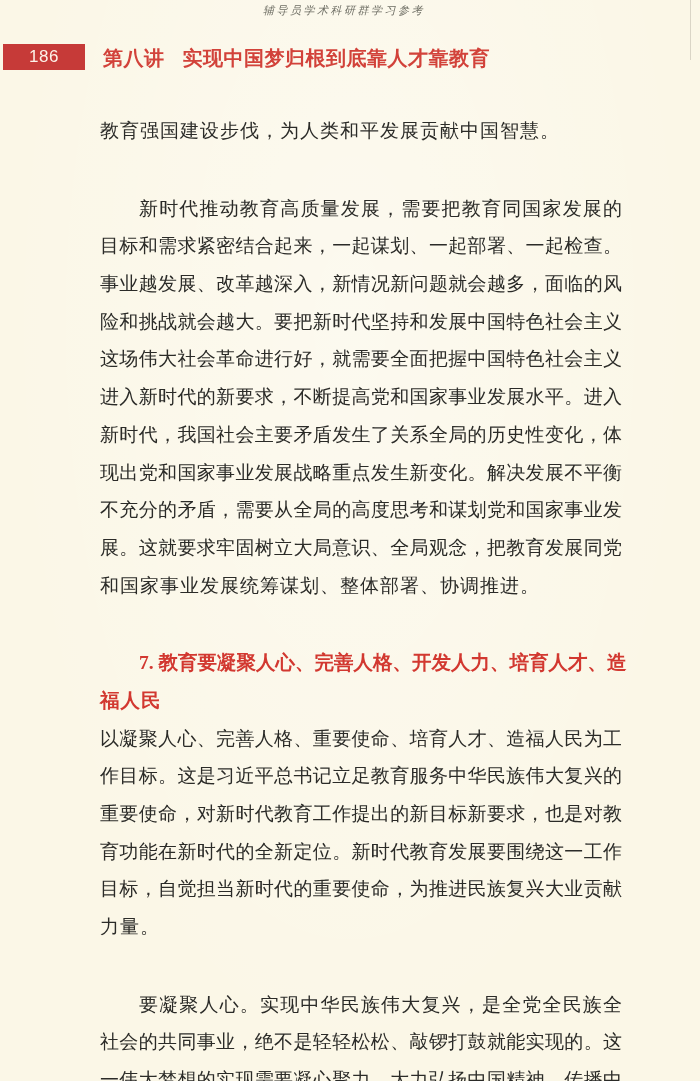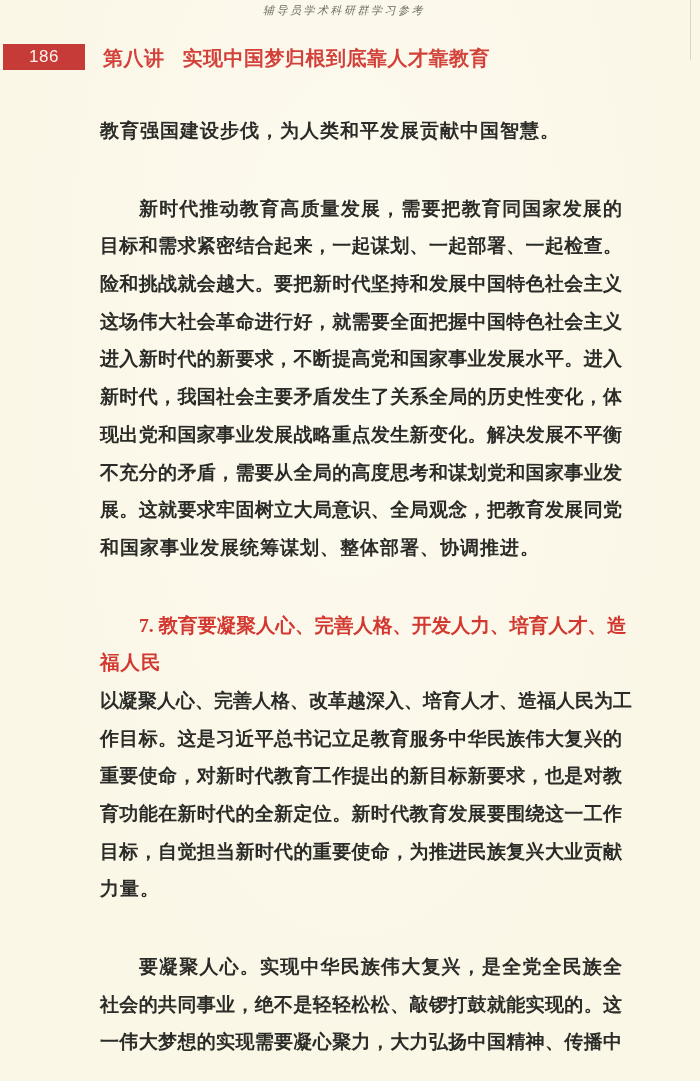--- a/index.html
+++ b/index.html
@@ -71,21 +71,20 @@
     font-size: 19px;
     line-height: 37.7px;
     color: var(--ink, #2b2b28);
   }
   .line {
     white-space: nowrap;
     text-align: justify;
     text-align-last: justify;
     text-justify: inter-character;
     height: 37.7px;
-    font-weight: bold;
   }
   .line.end {
     text-align: left;
     text-align-last: left;
     letter-spacing: 1px;
   }
   .line.indent {
     padding-left: 39px;
     margin-top: 40px;
   }
@@ -117,31 +116,32 @@
   </div>
 
   <div class="chapter-title">
     <span class="chapter-label">第八讲</span><span>实现中国梦归根到底靠人才靠教育</span>
   </div>
 
   <div class="body-text" id="body-lines">
       <div class="line end">教育强国建设步伐，为人类和平发展贡献中国智慧。</div>
       <div class="line indent">新时代推动教育高质量发展，需要把教育同国家发展的</div>
       <div class="line">目标和需求紧密结合起来，一起谋划、一起部署、一起检查。</div>
+      <div class="line">事业越发展、改革越深入，新情况新问题就会越多，面临的风</div>
       <div class="line">险和挑战就会越大。要把新时代坚持和发展中国特色社会主义</div>
       <div class="line">这场伟大社会革命进行好，就需要全面把握中国特色社会主义</div>
       <div class="line">进入新时代的新要求，不断提高党和国家事业发展水平。进入</div>
       <div class="line">新时代，我国社会主要矛盾发生了关系全局的历史性变化，体</div>
       <div class="line">现出党和国家事业发展战略重点发生新变化。解决发展不平衡</div>
       <div class="line">不充分的矛盾，需要从全局的高度思考和谋划党和国家事业发</div>
       <div class="line">展。这就要求牢固树立大局意识、全局观念，把教育发展同党</div>
       <div class="line end">和国家事业发展统筹谋划、整体部署、协调推进。</div>
       <div class="line heading indent">7. 教育要凝聚人心、完善人格、开发人力、培育人才、造</div>
       <div class="line heading end">福人民</div>
-      <div class="line">以凝聚人心、完善人格、改革越深入、培育人才、造福人民为工</div>
+      <div class="line">以凝聚人心、完善人格、重要使命、培育人才、造福人民为工</div>
       <div class="line">作目标。这是习近平总书记立足教育服务中华民族伟大复兴的</div>
       <div class="line">重要使命，对新时代教育工作提出的新目标新要求，也是对教</div>
       <div class="line">育功能在新时代的全新定位。新时代教育发展要围绕这一工作</div>
       <div class="line">目标，自觉担当新时代的重要使命，为推进民族复兴大业贡献</div>
       <div class="line end">力量。</div>
       <div class="line indent">要凝聚人心。实现中华民族伟大复兴，是全党全民族全</div>
       <div class="line">社会的共同事业，绝不是轻轻松松、敲锣打鼓就能实现的。这</div>
       <div class="line">一伟大梦想的实现需要凝心聚力，大力弘扬中国精神、传播中</div>
     </div>
 

